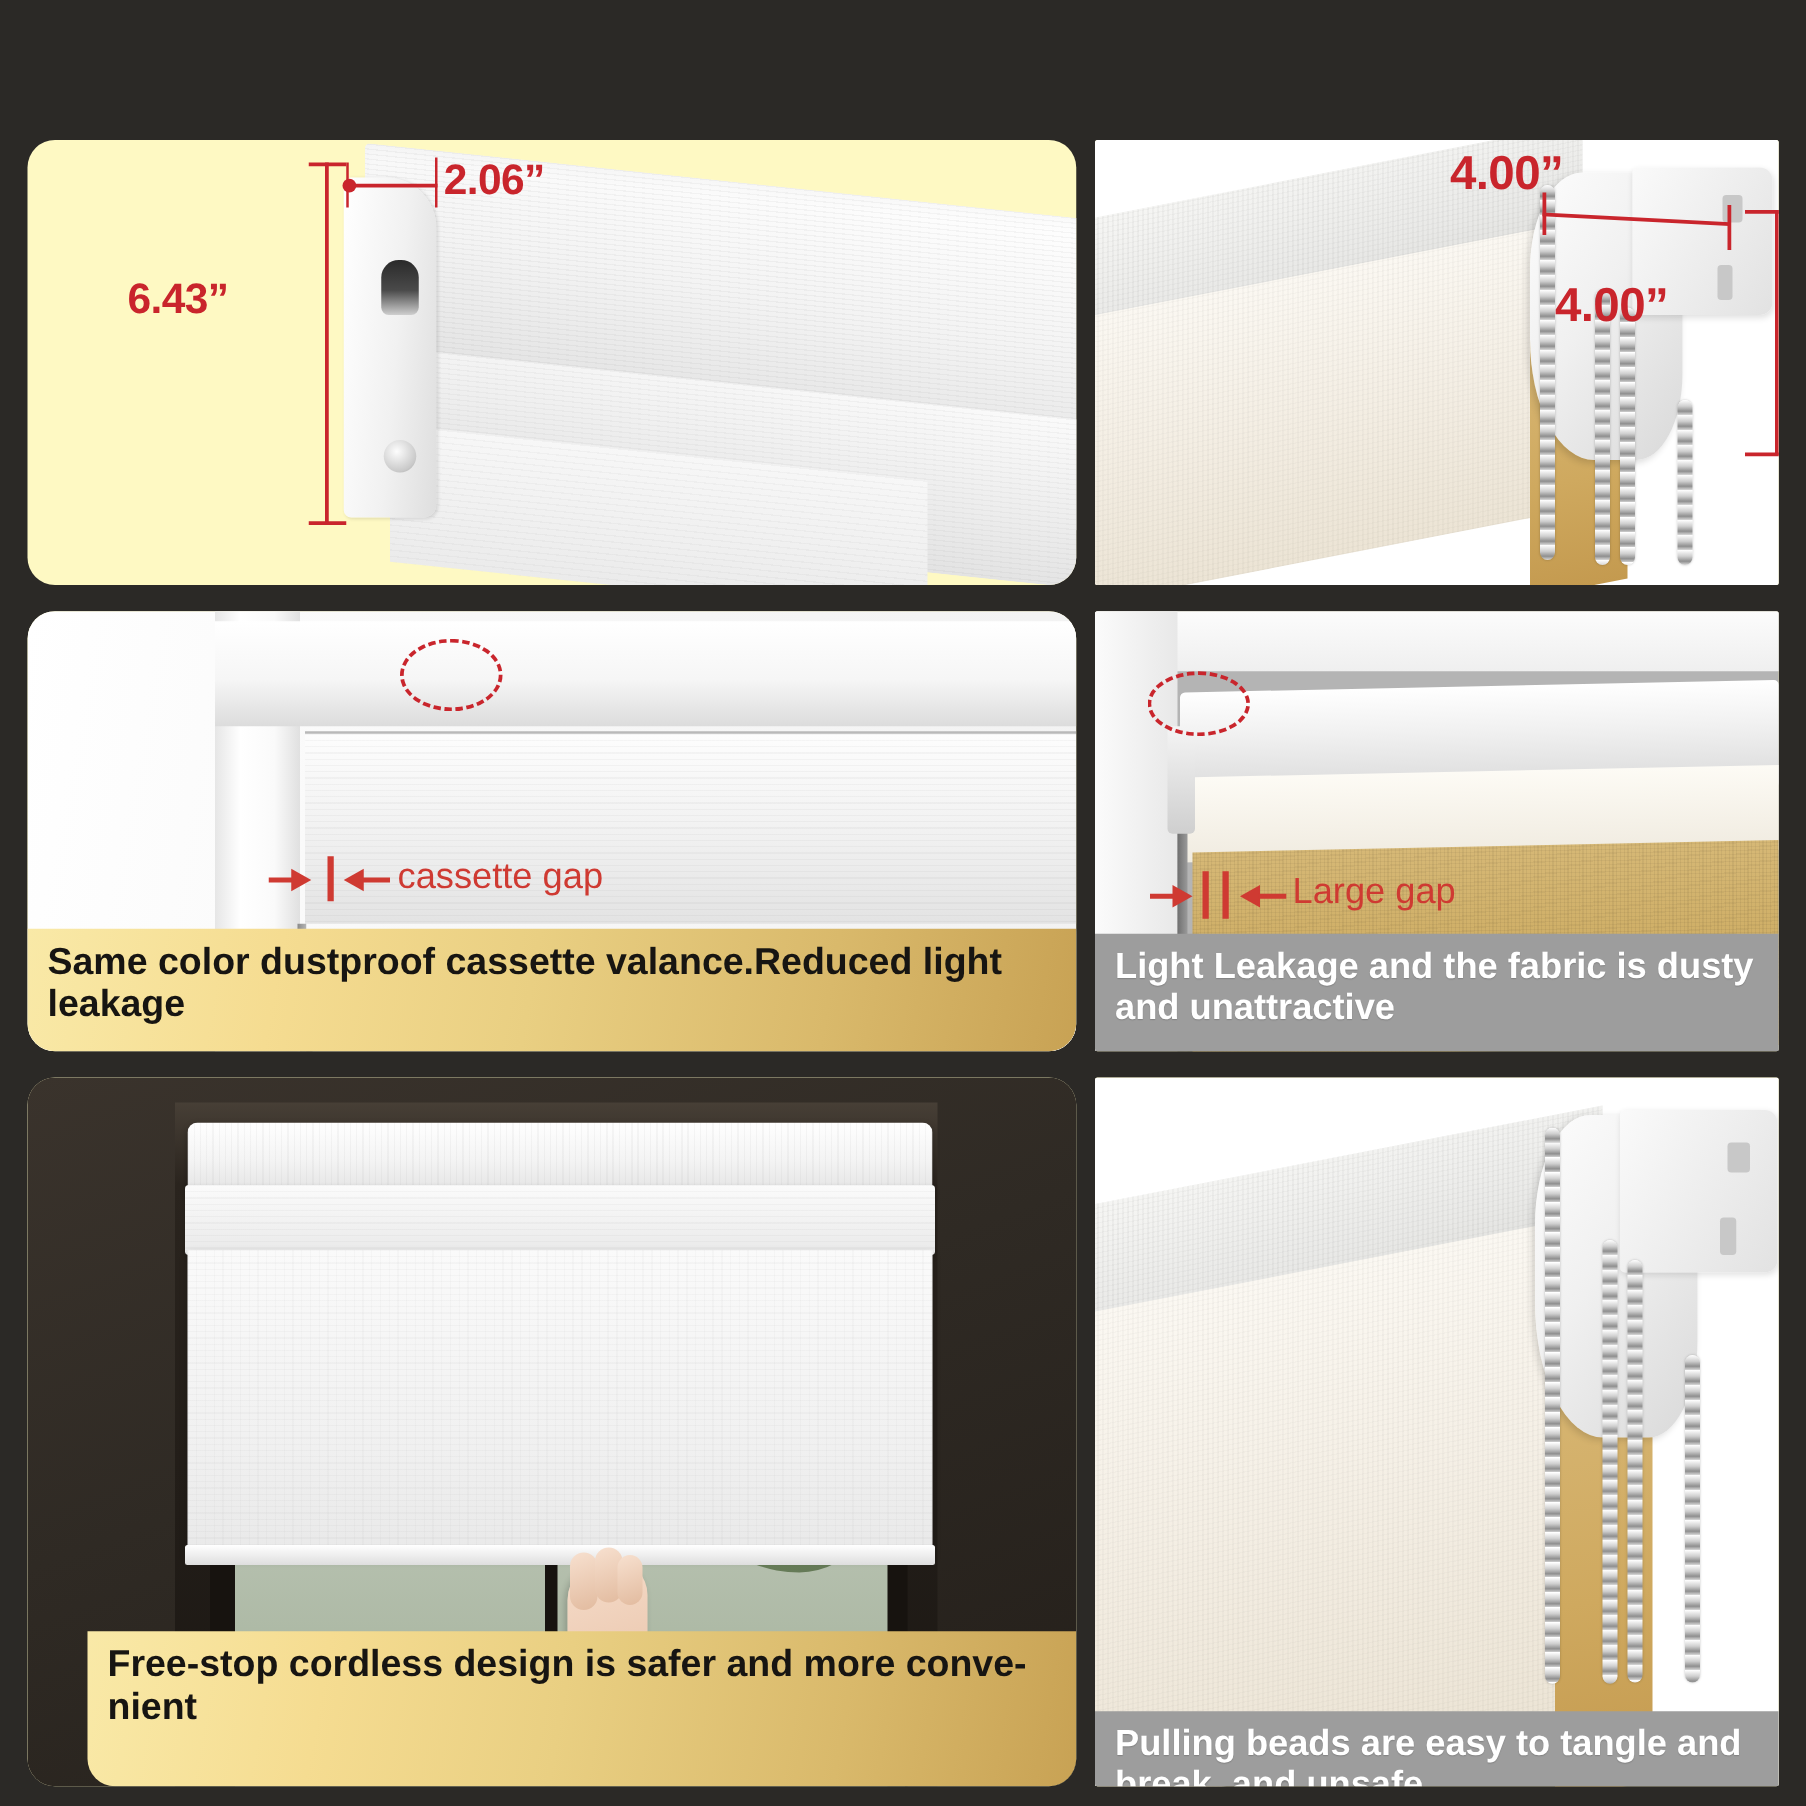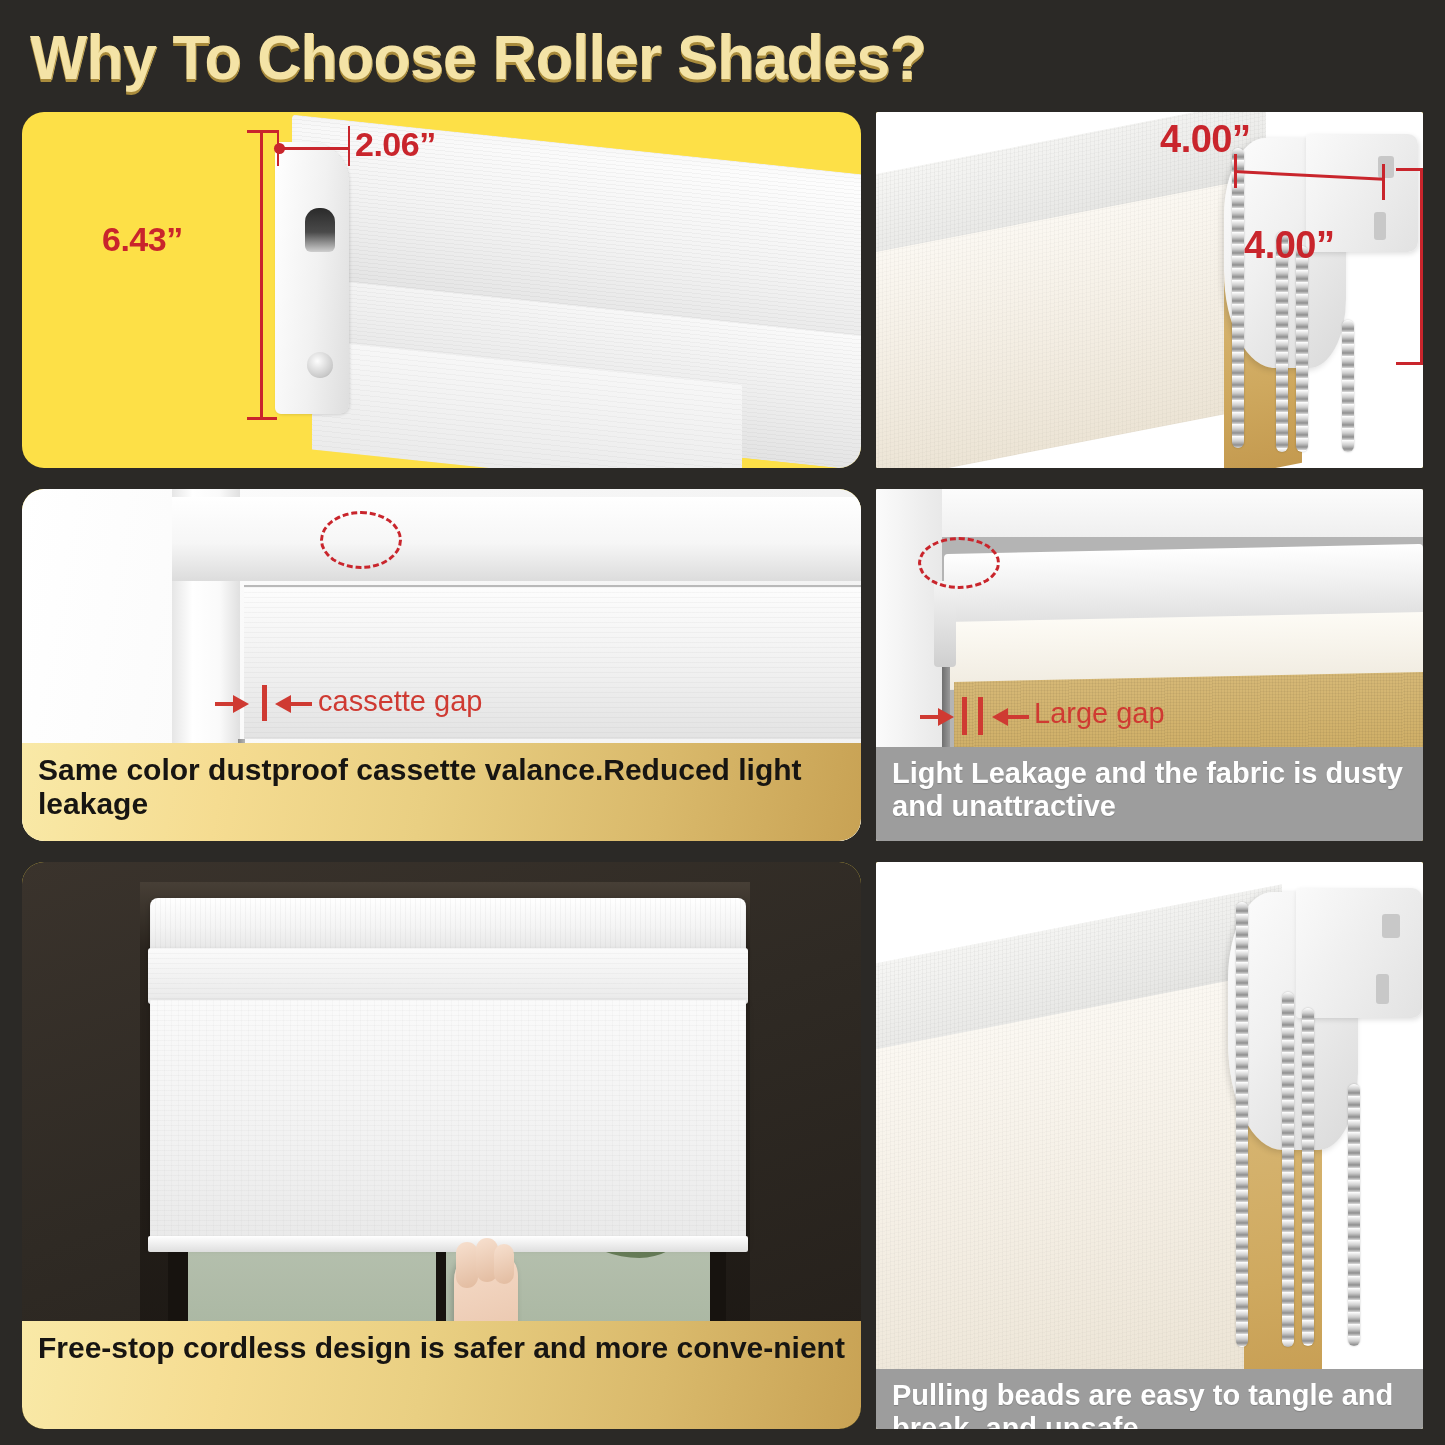--- a/index.html
+++ b/index.html
@@ -38,21 +38,21 @@
     white-space: nowrap;
     font-stretch: condensed;
     transform: scaleX(0.96);
     transform-origin: left center;
   }
 
   
   .panel {
     position: absolute;
     overflow: hidden;
-    background: #fde047;
+    background: #fef9c3;
   }
   .panel.left  { border-radius: 22px; }
   .panel.right { border-radius: 2px; }
 
   .p1 { left: 22px;  top: 112px;  width: 839px; height: 356px; }
   .p2 { left: 876px; top: 112px;  width: 547px; height: 356px; }
   .p3 { left: 22px;  top: 489px;  width: 839px; height: 352px; }
   .p4 { left: 876px; top: 489px;  width: 547px; height: 352px; }
   .p5 { left: 22px;  top: 862px;  width: 839px; height: 567px; }
   .p6 { left: 876px; top: 862px;  width: 547px; height: 567px; }
@@ -82,21 +82,21 @@
     border-bottom-right-radius: 22px;
   }
   .caption.gray {
     background: #9d9d9d;
     color: #ffffff;
     font-size: 29px;
     text-shadow: 0 1px 1px rgba(0,0,0,0.18);
   }
   .cap-p1 { height: 92px; }
   .cap-p3 { height: 98px; }
-  .cap-p5 { height: 108px; }
+  .cap-p5 { height: 124px; margin-left: 48px; }
   .cap-p2 { height: 110px; }
   .cap-p4 { height: 94px; }
   .cap-p6 { height: 60px; }
 
   
   .dim-label {
     position: absolute;
     color: #c9252c;
     font-weight: bold;
     font-size: 34px;
@@ -410,23 +410,20 @@
   }
 
   
   .p6-white { position: absolute; inset: 0; background: #ffffff; }
 </style>
 </head>
 <body>
 
 <div id="infographic">
 
-  <div class="title-bar">
-    <span class="title-text">Why To Choose Roller Shades?</span>
-  </div>
 
   <div class="panel left p1">
     <div class="stage">
       <div class="p1-body"></div>
       <div class="p1-body2"></div>
       <div class="p1-shade"></div>
       <div class="p1-bracket"></div>
       <div class="p1-slot"></div>
       <div class="p1-screw"></div>
 

